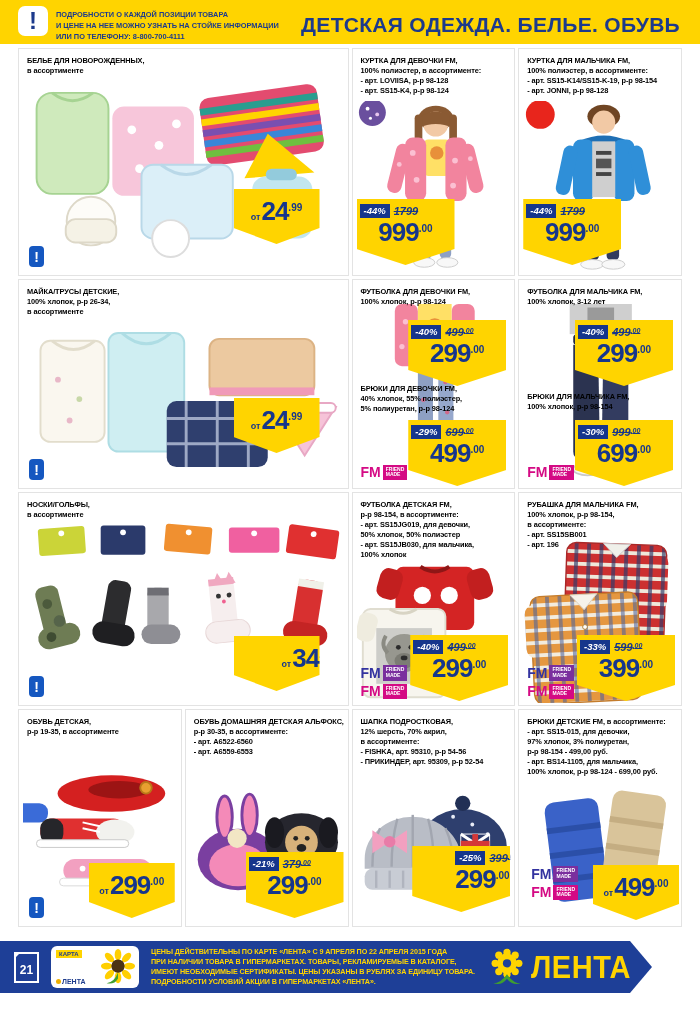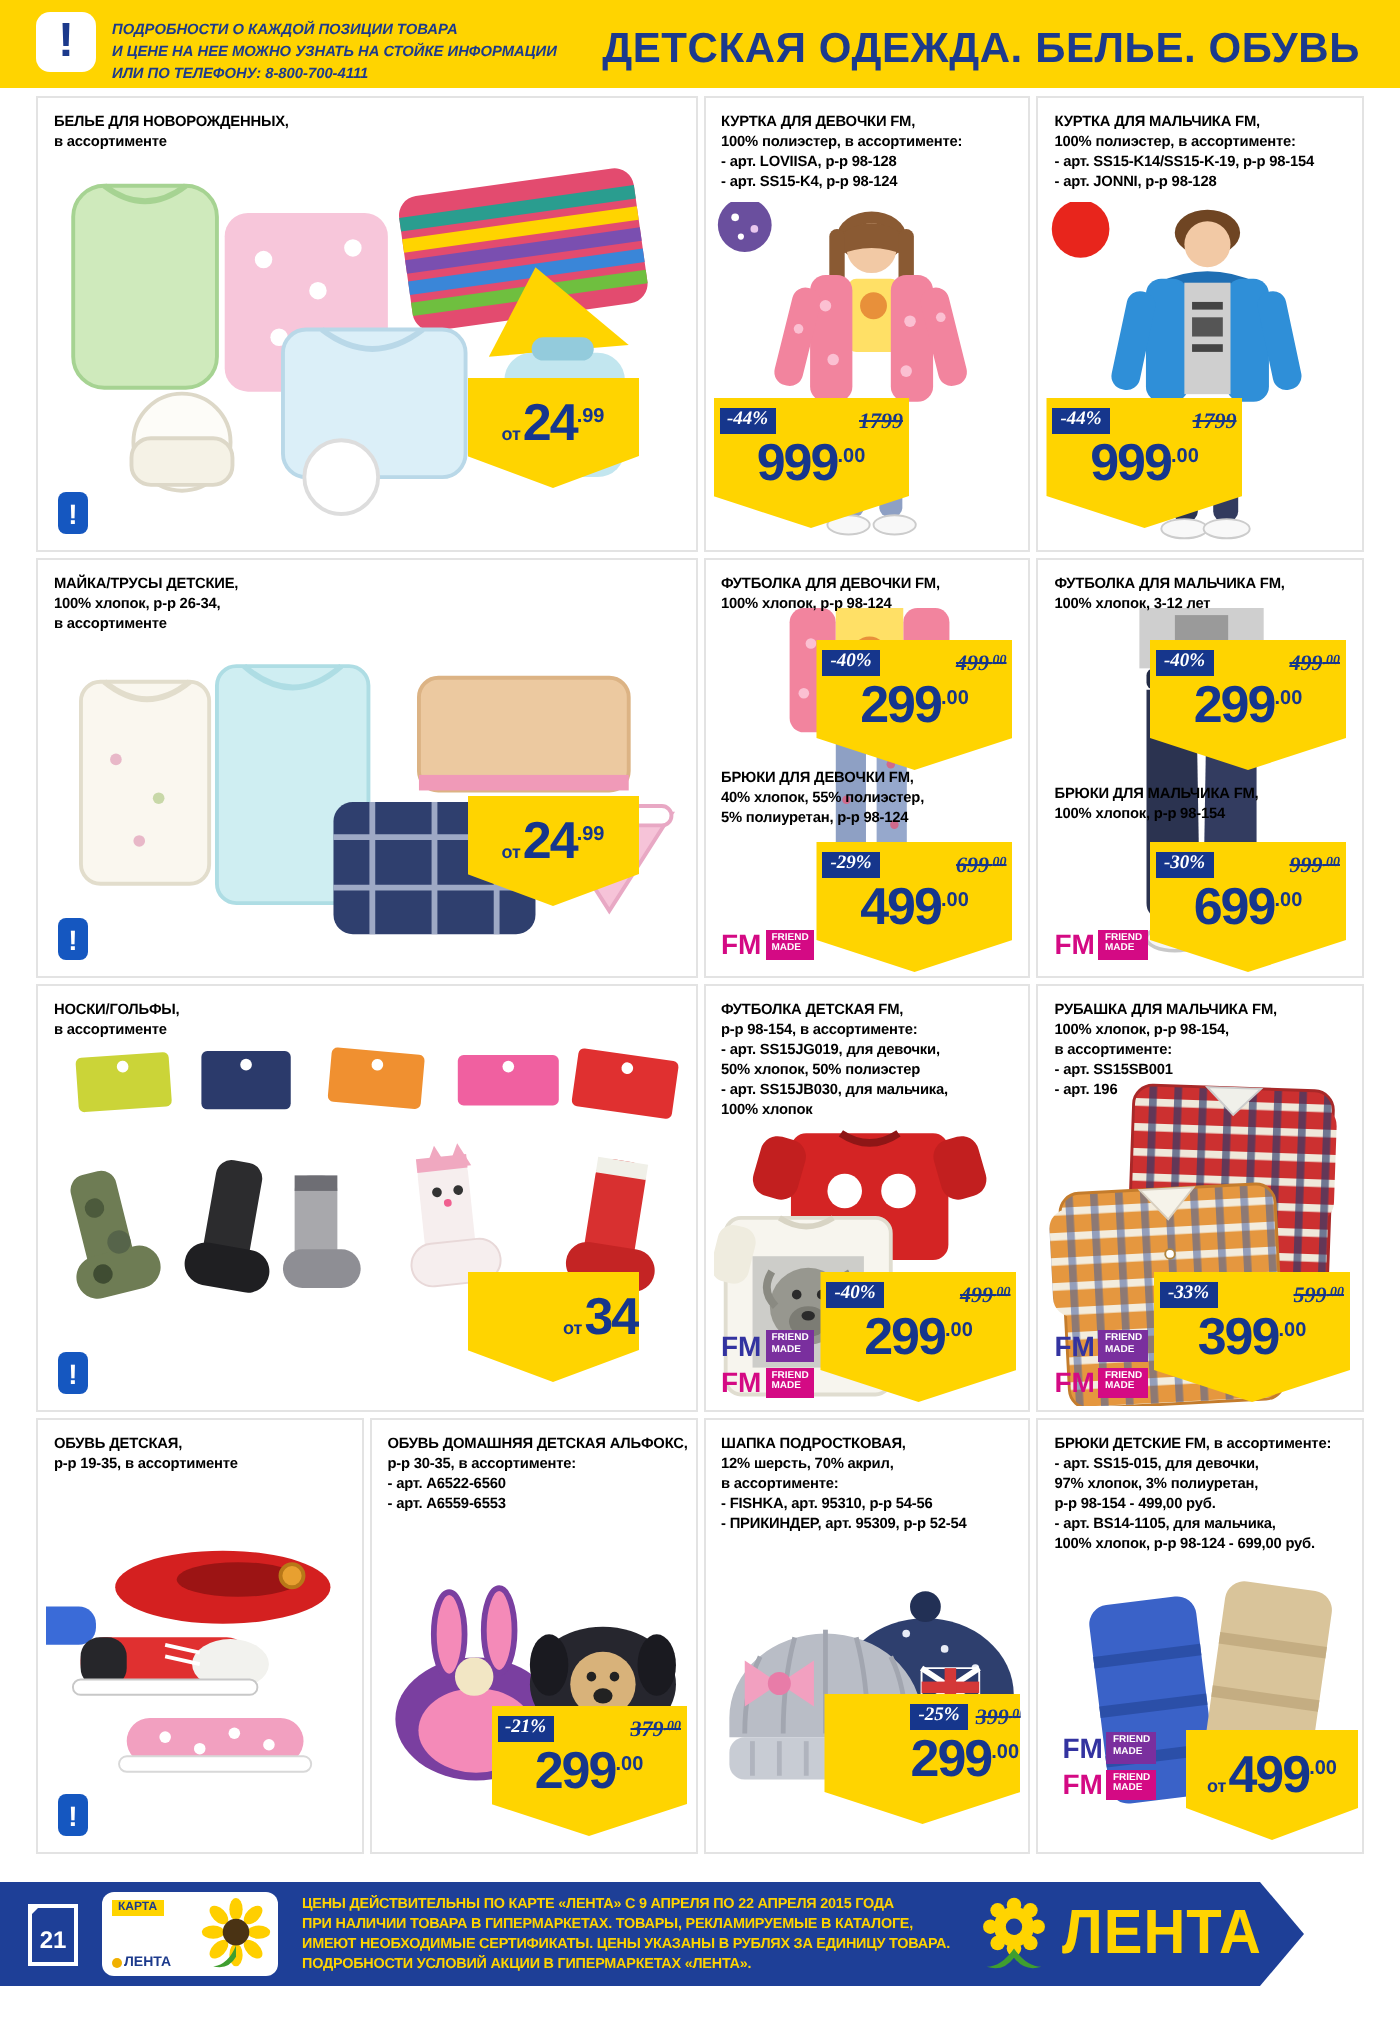--- a/index.html
+++ b/index.html
@@ -5,36 +5,36 @@
   html,body{margin:0;padding:0;}
   body{width:700px;height:1016px;background:#fff;font-family:"Liberation Sans","DejaVu Sans",sans-serif;position:relative;overflow:hidden;}
   .page{position:absolute;inset:0;}
 
   
   .top{position:absolute;top:0;left:0;right:0;height:44px;background:#ffd400;display:flex;align-items:flex-start;}
   .info{display:flex;gap:8px;padding:6px 0 0 18px;}
   .info-icon{width:30px;height:30px;background:#fff;border-radius:7px;color:#1c3a8c;font-weight:800;font-size:24px;display:flex;align-items:center;justify-content:center;}
   .info-icon::before{content:"!";}
   .info-lines{padding-top:3px;font-size:7.4px;font-weight:700;color:#1c3a8c;line-height:1.5;}
-  .info-lines span{display:block;font-style:italic;}
+  .info-lines span{display:block;}
   .top-title{margin-left:auto;padding:13px 20px 0 0;font-size:21px;font-weight:800;color:#1c3a8c;letter-spacing:.3px;white-space:nowrap;}
 
   
   .grid{position:absolute;top:48px;left:18px;width:664px;display:grid;grid-template-columns:repeat(4,1fr);grid-template-rows:228px 210px 214px 218px;gap:3px;}
   .cell{position:relative;background:#fff;border:1px solid #e3e3e3;overflow:hidden;}
   .photo{position:absolute;left:4px;right:4px;bottom:2px;z-index:1;}
   .photo svg{width:100%;height:100%;}
   .ptext{position:absolute;left:8px;z-index:5;font-size:7.4px;font-weight:700;color:#000;line-height:1.34;letter-spacing:-.1px;white-space:nowrap;}
   .ptext .t,.ptext .l{display:block;}
 
   
   .tag{position:absolute;z-index:6;background:#ffd400;color:#16368c;text-align:center;box-sizing:border-box;}
   .tag.simple{width:86px;padding:9px 3px 20px;clip-path:polygon(0 0,100% 0,100% calc(100% - 16px),50% 100%,0 calc(100% - 16px));}
   .tag.discount{width:98px;padding:5px 3px 20px;clip-path:polygon(0 0,100% 0,100% calc(100% - 16px),50% 100%,0 calc(100% - 16px));}
-  .row-top{display:flex;align-items:center;justify-content:space-between;gap:4px;margin-bottom:1px;font-family:Liberation Serif, serif;}
+  .row-top{display:flex;align-items:center;justify-content:flex-start;gap:4px;margin-bottom:1px;}
   .chip{background:#16368c;color:#fff;font-size:9.5px;font-weight:800;font-style:italic;padding:1px 4px 2px;}
   .old{font-size:11px;font-weight:800;font-style:italic;text-decoration:line-through;white-space:nowrap;}
   .old .oc{font-size:7px;position:relative;top:-3px;}
   .old .oc::before{content:".";}
   .tag .main{font-size:26px;font-weight:800;line-height:1;letter-spacing:-1px;white-space:nowrap;}
   .tag .pfx{font-size:9px;font-weight:800;letter-spacing:0;margin-right:1px;}
   .tag .cents{font-size:10px;position:relative;top:-9px;letter-spacing:0;}
   .tag .cents::before{content:".";}
 
   
@@ -526,20 +526,23 @@
               <circle cx="62" cy="102" r="3"></circle>
               <circle cx="80" cy="108" r="3"></circle>
               <circle cx="98" cy="100" r="3"></circle>
               <circle cx="116" cy="106" r="3"></circle>
             </g>
             <rect x="38" y="112" width="100" height="8" rx="4" fill="#fff" stroke="#d8d8d8"></rect>
           </svg></div>
         <div class="ptext" style="top: 7px;">
           <span class="t">ОБУВЬ ДЕТСКАЯ,</span>
           <span class="l">р-р 19-35, в ассортименте</span>
+        </div>
+        <div class="tag simple" style="right: 6px; bottom: 8px;">
+          <div class="main"><span class="pfx">от</span><span>299</span><span class="cents">00</span></div>
         </div>
         <div class="warn"></div>
       </div>
       <div class="cell">
         <div class="photo" style="top: 58px;"><svg viewBox="0 0 160 120" preserveAspectRatio="xMidYMid meet">
             <ellipse cx="50" cy="74" rx="42" ry="32" fill="#7a3fa0"></ellipse>
             <ellipse cx="50" cy="80" rx="30" ry="22" fill="#f48ab8"></ellipse>
             <ellipse cx="36" cy="30" rx="8" ry="22" fill="#f48ab8" stroke="#7a3fa0" stroke-width="3"></ellipse>
             <ellipse cx="62" cy="28" rx="8" ry="22" fill="#f48ab8" stroke="#7a3fa0" stroke-width="3"></ellipse>
             <circle cx="49" cy="52" r="10" fill="#f2e6c4"></circle>

